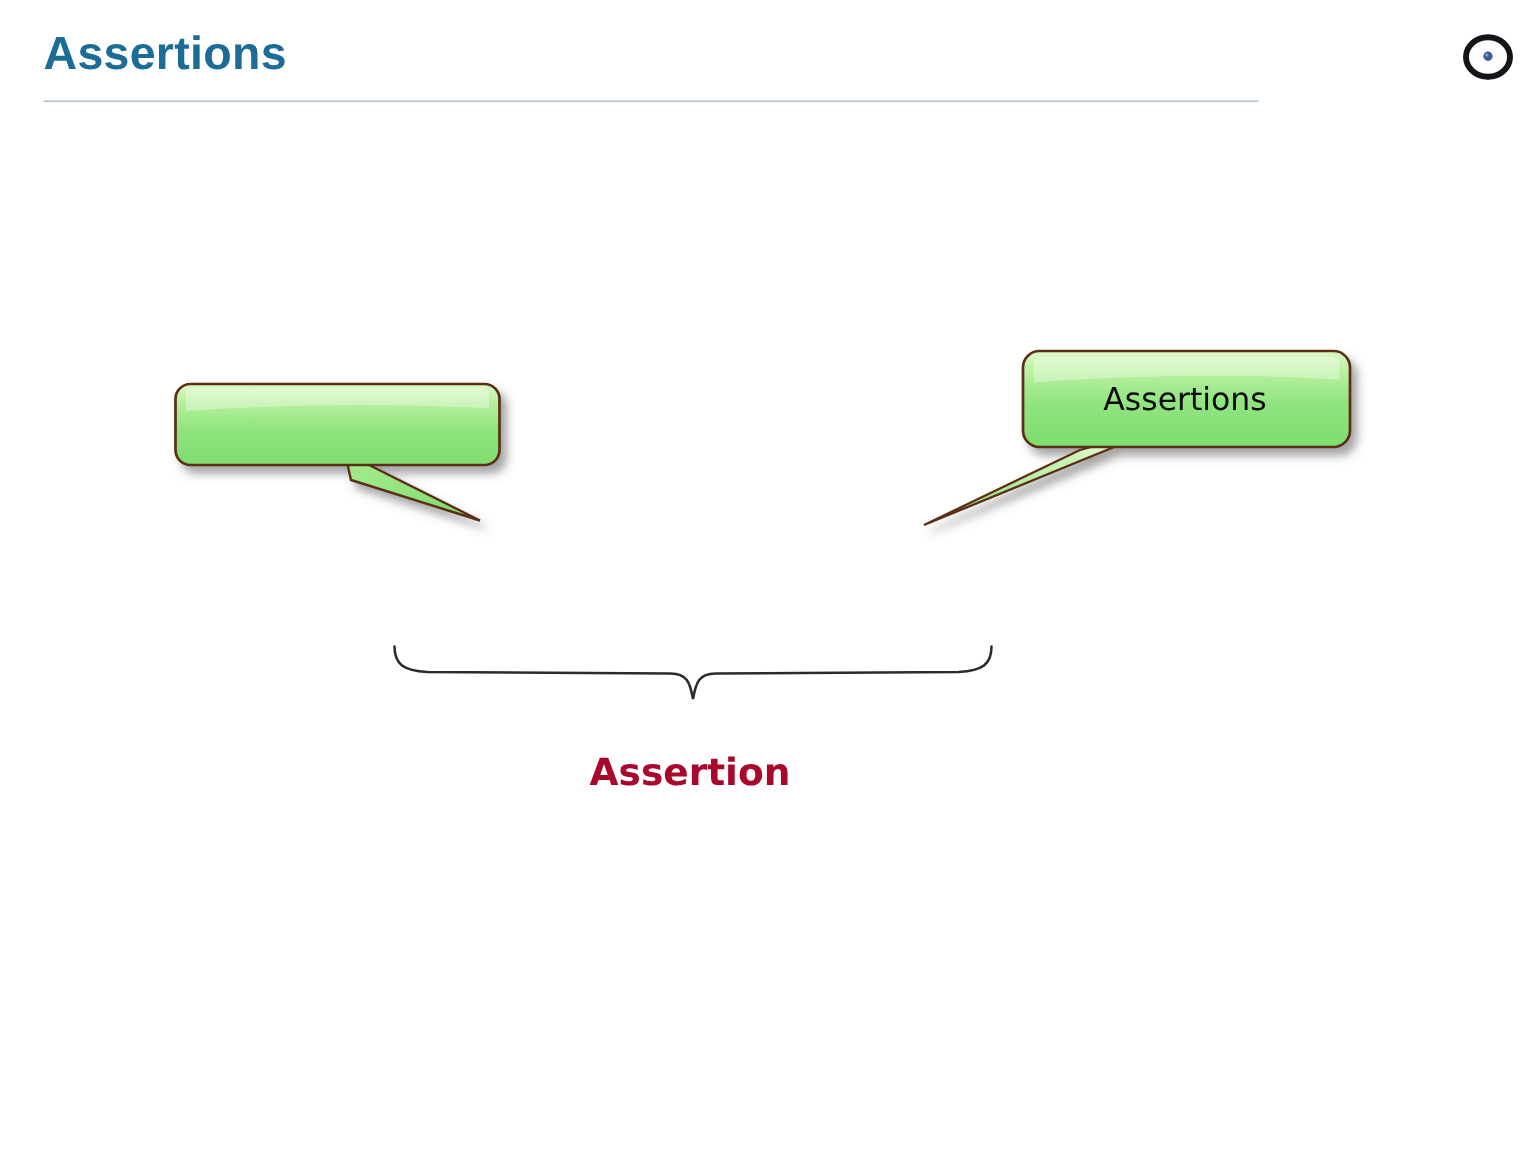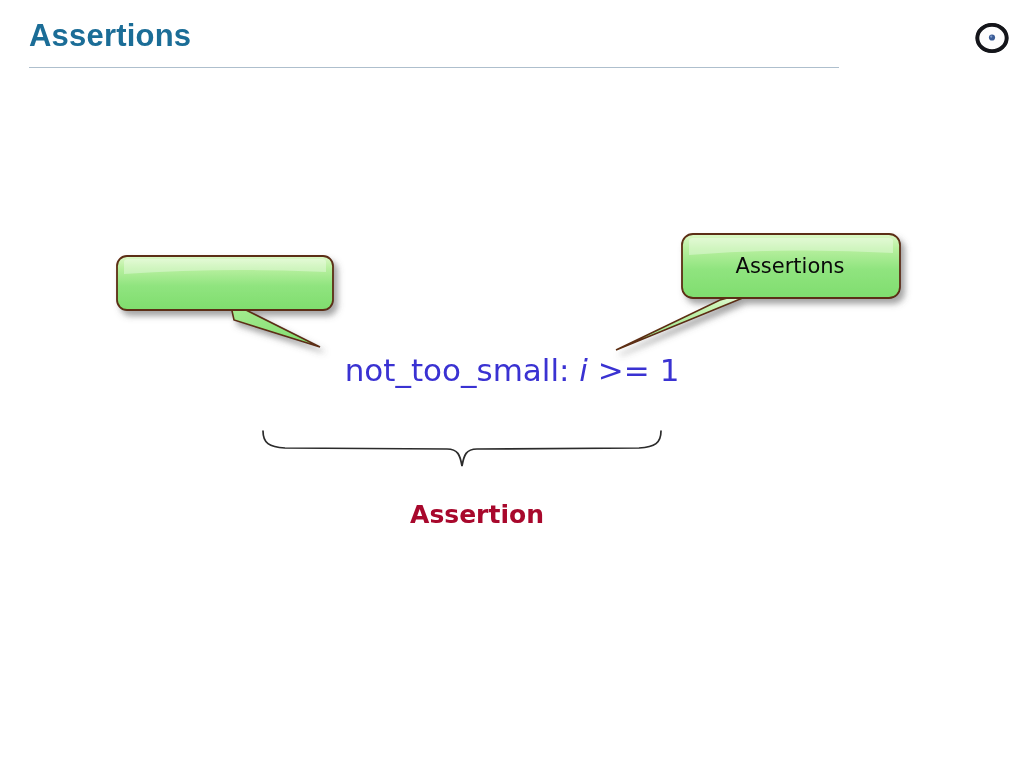--- a/index.html
+++ b/index.html
@@ -121,21 +121,20 @@
     position: absolute;
     left: 0;
     top: 500px;
     width: 920px;
     text-align: center;
     font-family: "DejaVu Sans", sans-serif;
     font-size: 25px;
     font-weight: bold;
     color: #a8082c;
     white-space: nowrap;
-    margin-left: 17px;
   }
 
   
   #page-number {
     position: absolute;
     left: 960px;
     top: 736px;
     width: 40px;
     text-align: left;
     font-family: "Liberation Sans", sans-serif;
@@ -215,23 +214,20 @@
         <path d="M 172 60 L 16 124 L 120 74 Z" fill="url(#gradCondTail)" stroke="#5c2d12" stroke-width="1.5"></path>
 
         <rect x="82" y="8" width="218" height="64" rx="11" ry="11" fill="url(#gradCond)" stroke="#5c2d12" stroke-width="1.8"></rect>
 
         <path d="M 89 15 Q 89 12 93 12 L 289 12 Q 293 12 293 15 L 293 27 Q 191 21 89 29 Z" fill="#ffffff" opacity="0.34"></path>
       </g>
     </svg>
     <div class="callout-label">Assertions</div>
   </div>
 
-  <div id="code-line">
-    <span>not_too_small:</span><span>&nbsp;</span><span class="code-var">i</span><span>&nbsp;</span><span>&gt;= 1</span>
-  </div>
 
   <div id="brace">
     <svg width="414" height="52" viewBox="0 0 414 52">
       <path d="M 8 6
                C 8 18, 14 22, 30 23
                L 192 24
                C 203 24, 205 30, 207 41
                C 209 30, 211 24, 222 24
                L 384 23
                C 400 22, 406 18, 406 6" fill="none" stroke="#2b2b2b" stroke-width="1.7" stroke-linecap="round"></path>

